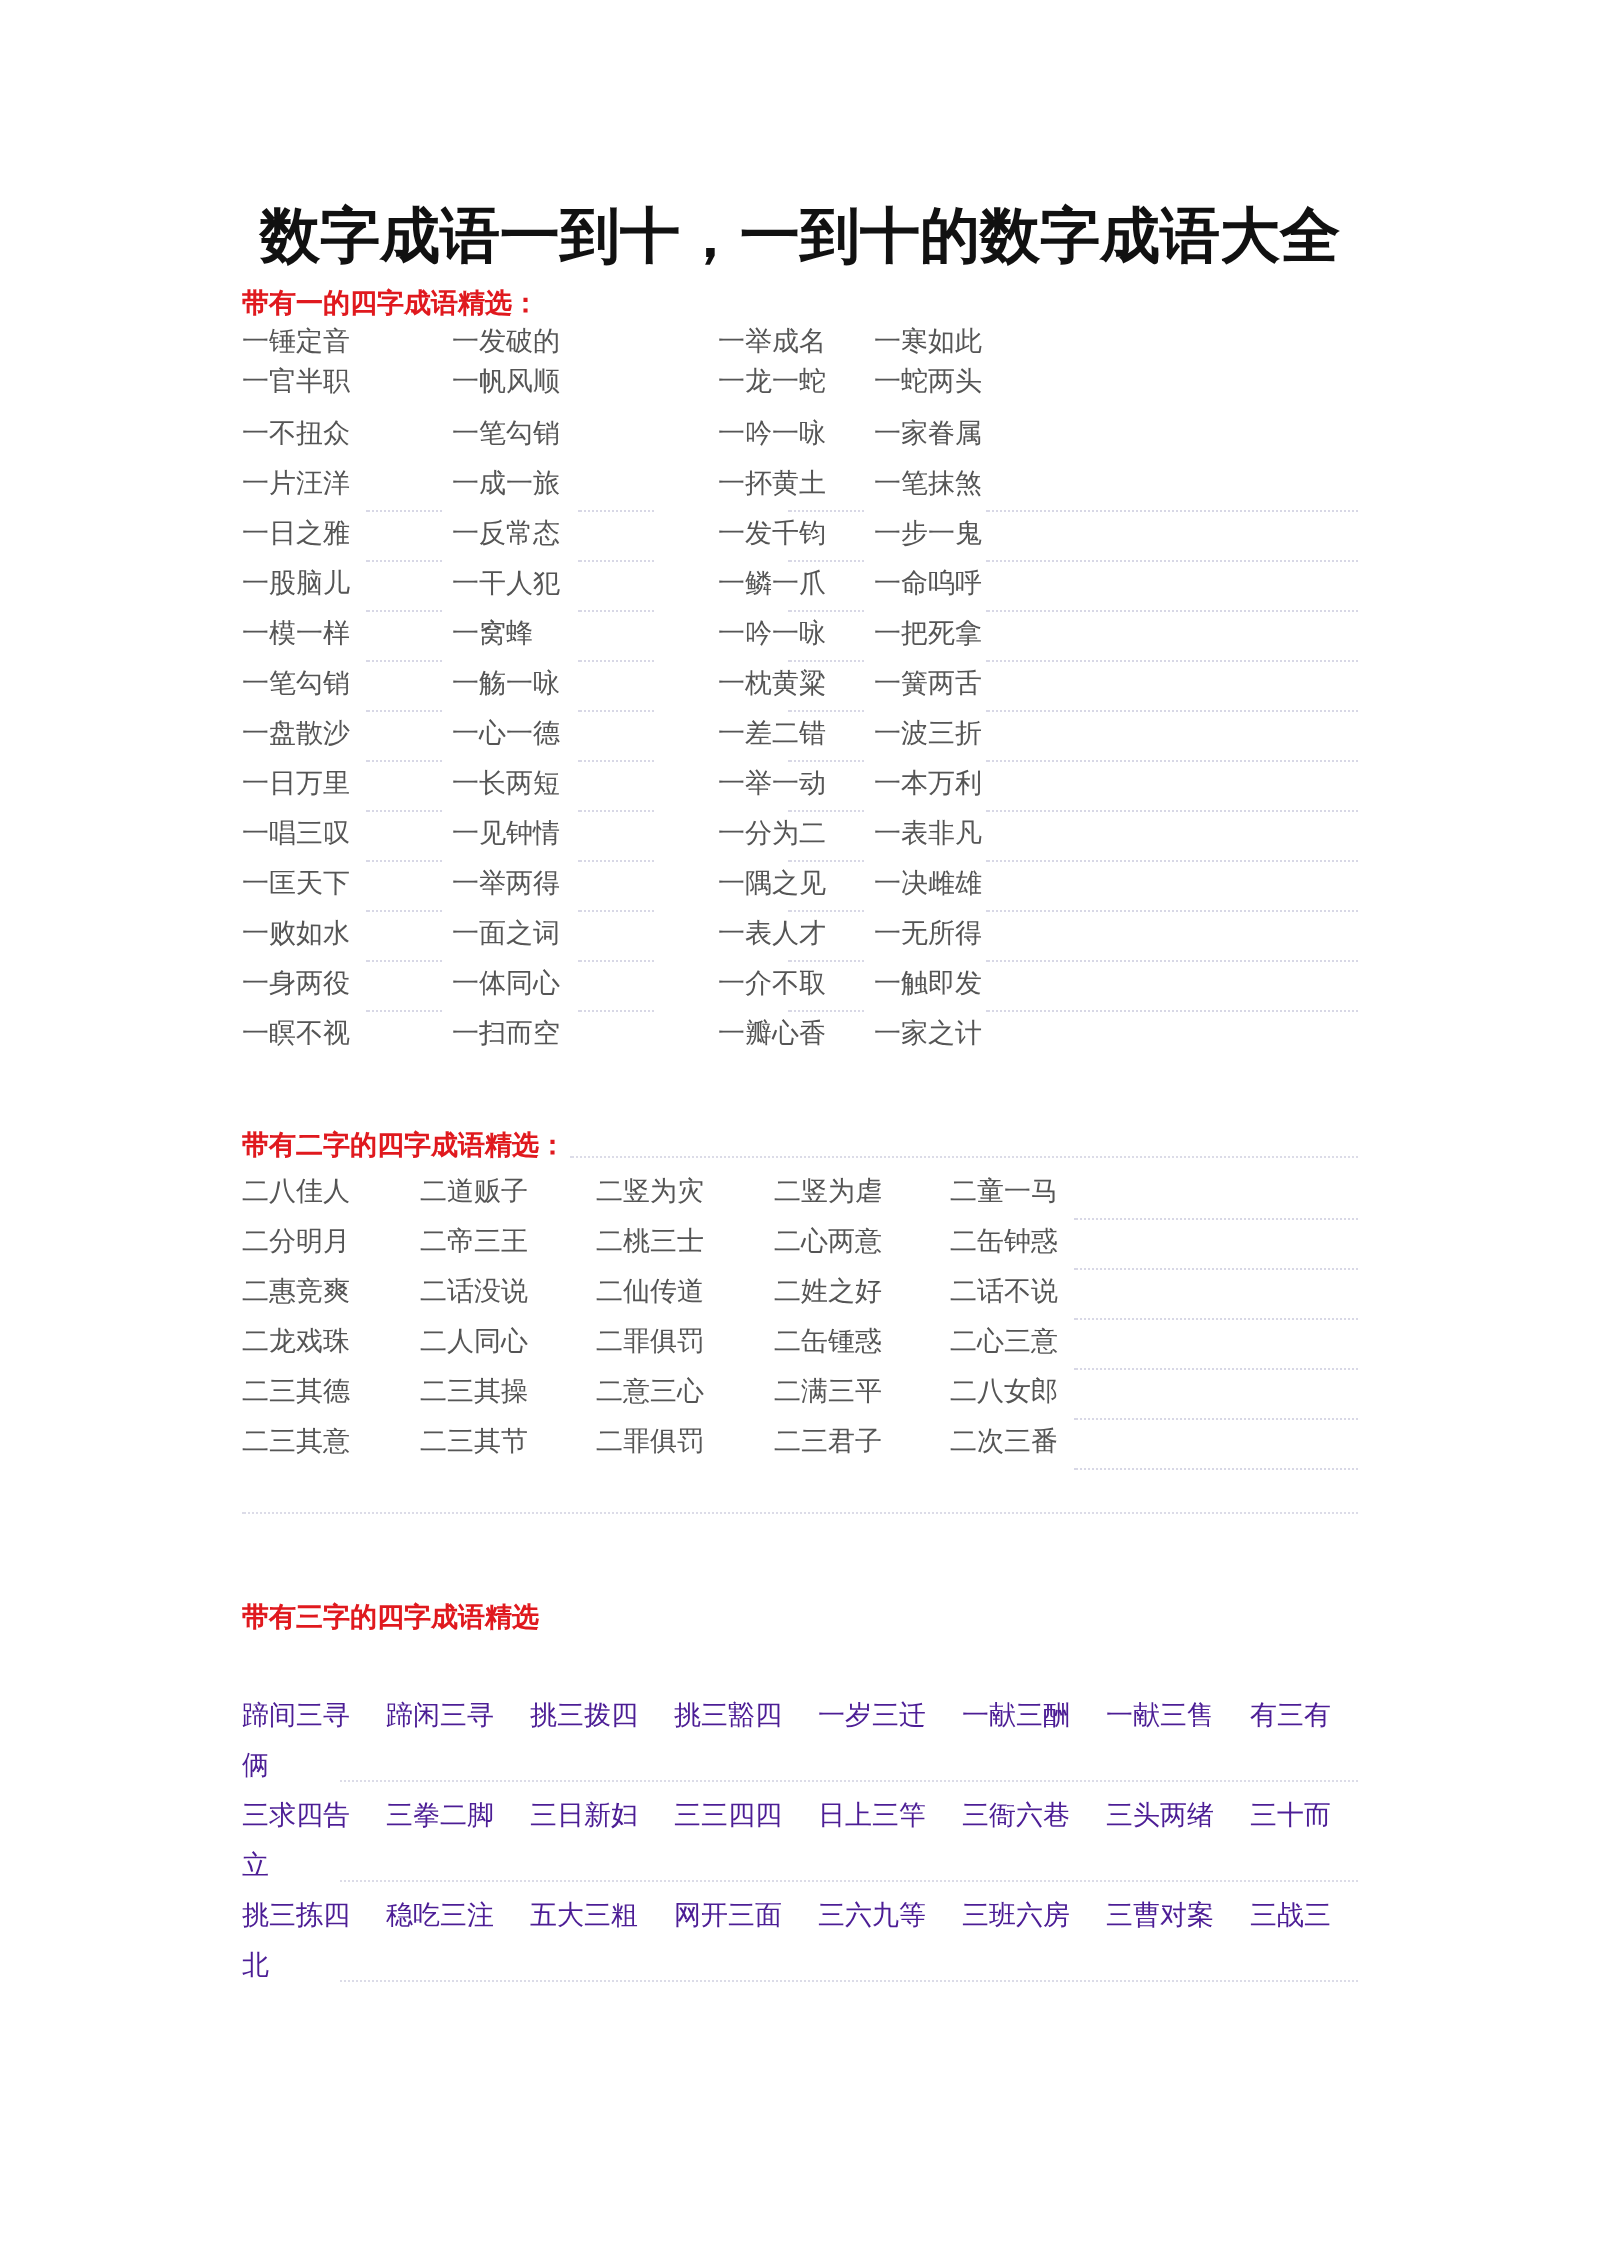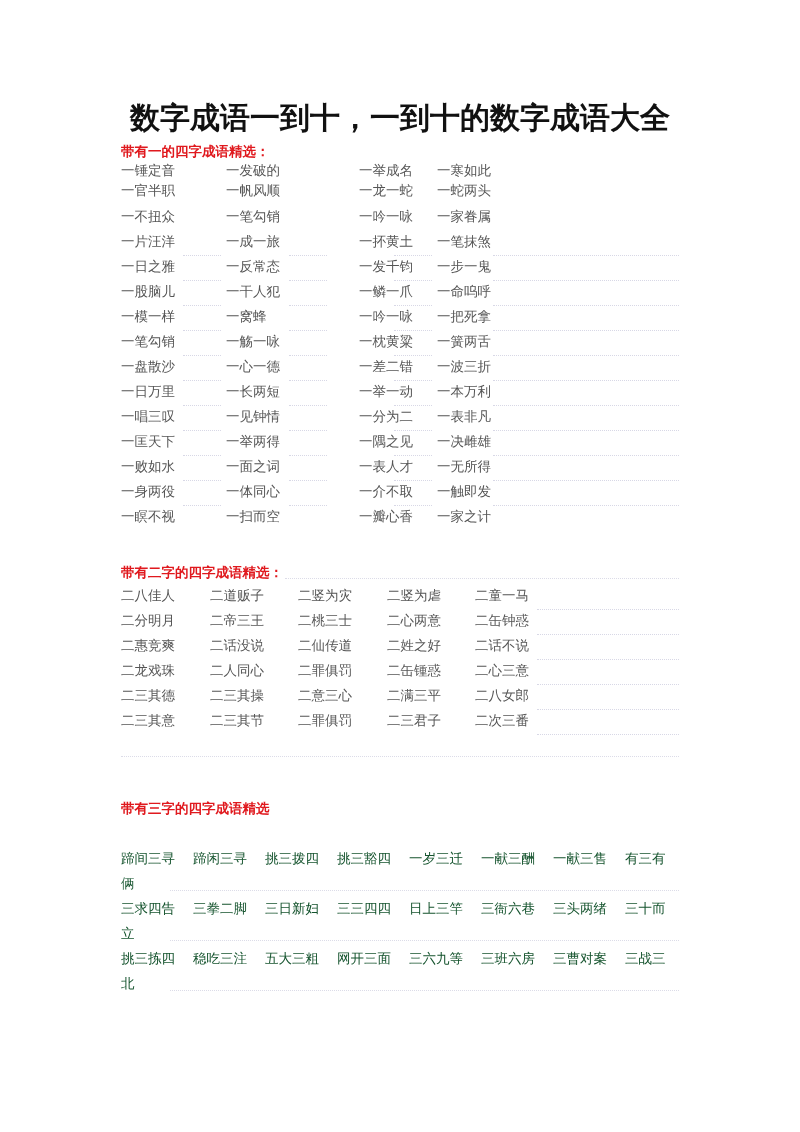--- a/index.html
+++ b/index.html
@@ -15,21 +15,21 @@
     .row .dots { position: absolute; bottom: 2px; height: 0; border-bottom: 1px dotted #d8d8e6; }
     .row1 .cell:nth-child(1) { left: 0; }
     .row1 .cell:nth-child(2) { left: 105px; }
     .row1 .cell:nth-child(3) { left: 211px; margin-left: 27px; }
     .row1 .cell:nth-child(4) { left: 316px; }
     .row2 .cell:nth-child(1) { left: 0; }
     .row2 .cell:nth-child(2) { left: 89px; }
     .row2 .cell:nth-child(3) { left: 177px; }
     .row2 .cell:nth-child(4) { left: 266px; }
     .row2 .cell:nth-child(5) { left: 354px; }
-    .para { position: absolute; left: 121px; width: 560px; font-size: 13.5px; color: #14532d;
+    .para { position: absolute; left: 121px; width: 560px; font-size: 13.5px; color: #4c1d95;
             line-height: 25px; word-spacing: 0; }
     .para span { margin-right: 18px; }
     .trail-dots { position: absolute; height: 0; border-bottom: 1px dotted #dcdce8; }
   </style>
 </head>
 <body>
 
 <div class="title">数字成语一到十，一到十的数字成语大全</div>
 
 <div class="sec-head" style="top:143px;">带有一的四字成语精选：</div>

